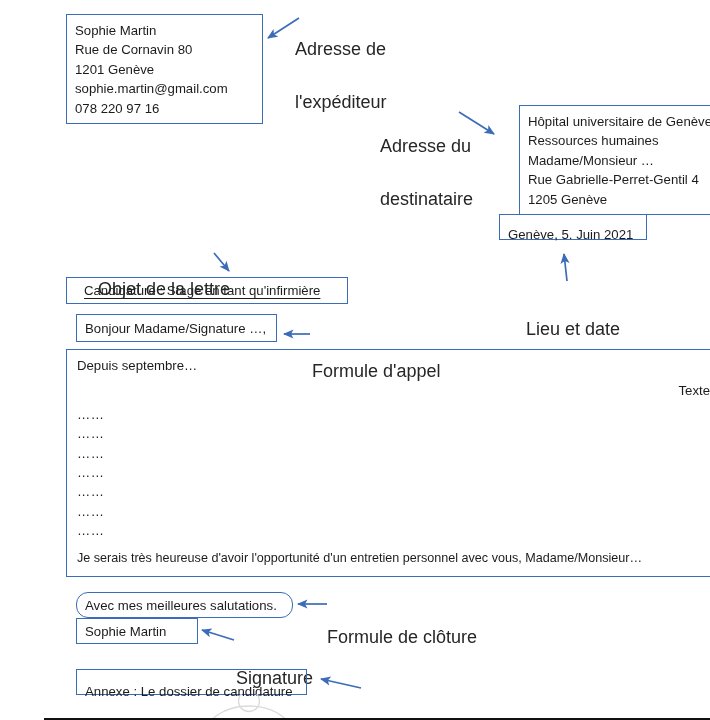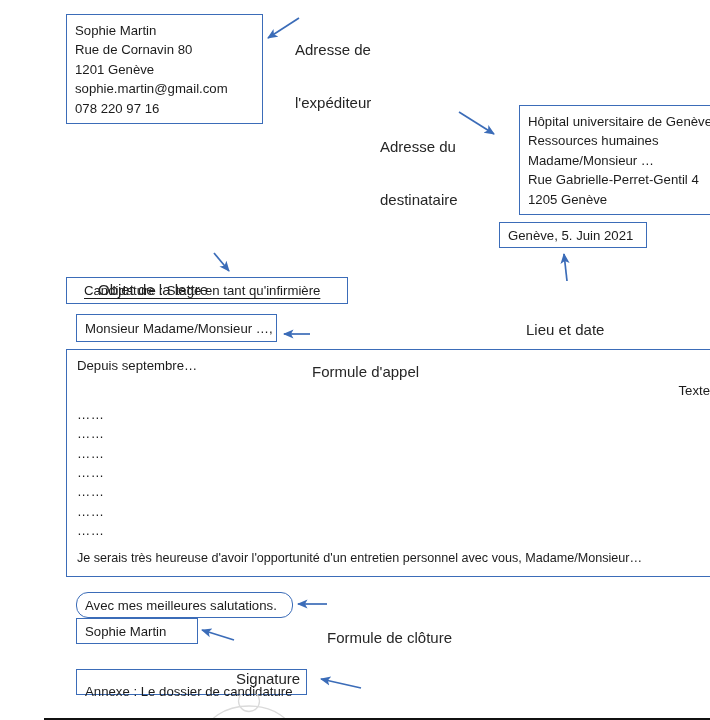--- a/index.html
+++ b/index.html
@@ -38,21 +38,21 @@
     color: #1c1c1c;
   }
   .lbox .line.underline {
     text-decoration: underline;
     text-underline-offset: 2.5px;
   }
 
   
   .anno {
     position: absolute;
-    font-size: 15px;
+    font-size: 18px;
     line-height: 17.5px;
     color: #262626;
     white-space: pre;
   }
 
   
   .arrow-svg {
     position: absolute;
     overflow: visible;
     pointer-events: none;
@@ -121,21 +121,21 @@
 
   <svg class="arrow-svg" style="left:412px; top:108px; width:48px; height:36px;" viewBox="0 0 48 36">
     <defs>
       <marker id="ah2" markerWidth="7" markerHeight="7" refX="5.6" refY="3.1" orient="auto">
         <path d="M0,0.4 L6.2,3.1 L0,5.8 L1.5,3.1 Z" fill="#3b6cb8"></path>
       </marker>
     </defs>
     <line x1="3" y1="4" x2="38" y2="26" stroke="#3b6cb8" stroke-width="1.7" marker-end="url(#ah2)"></line>
   </svg>
 
-  <div class="lbox" style="left:455px; top:222px; width:148px; height:26px; padding-top:3px;">
+  <div class="lbox" style="left:455px; top:214px; width:148px; height:26px; padding-top:10px;">
     <div class="line">Genève, 5. Juin 2021</div>
   </div>
 
   <div class="anno" style="left:482px; top:286px;">
     <div>Lieu et date</div>
   </div>
 
   <svg class="arrow-svg" style="left:512px; top:250px; width:26px; height:34px;" viewBox="0 0 26 34">
     <defs>
       <marker id="ah3" markerWidth="7" markerHeight="7" refX="5.6" refY="3.1" orient="auto">
@@ -156,21 +156,21 @@
   <svg class="arrow-svg" style="left:168px; top:250px; width:36px; height:28px;" viewBox="0 0 36 28">
     <defs>
       <marker id="ah4" markerWidth="7" markerHeight="7" refX="5.6" refY="3.1" orient="auto">
         <path d="M0,0.4 L6.2,3.1 L0,5.8 L1.5,3.1 Z" fill="#3b6cb8"></path>
       </marker>
     </defs>
     <line x1="2" y1="3" x2="17" y2="21" stroke="#3b6cb8" stroke-width="1.7" marker-end="url(#ah4)"></line>
   </svg>
 
   <div class="lbox" style="left:32px; top:314px; width:201px; height:28px; padding-top:4px;">
-    <div class="line">Monsieur Madame/Monsieur …,</div>
+    <div class="line">Bonjour Madame/Signature …,</div>
   </div>
 
   <div class="anno" style="left:268px; top:328px;">
     <div>Formule d'appel</div>
   </div>
 
   <svg class="arrow-svg" style="left:236px; top:328px; width:34px; height:14px;" viewBox="0 0 34 14">
     <defs>
       <marker id="ah5" markerWidth="7" markerHeight="7" refX="5.6" refY="3.1" orient="auto">
         <path d="M0,0.4 L6.2,3.1 L0,5.8 L1.5,3.1 Z" fill="#3b6cb8"></path>

